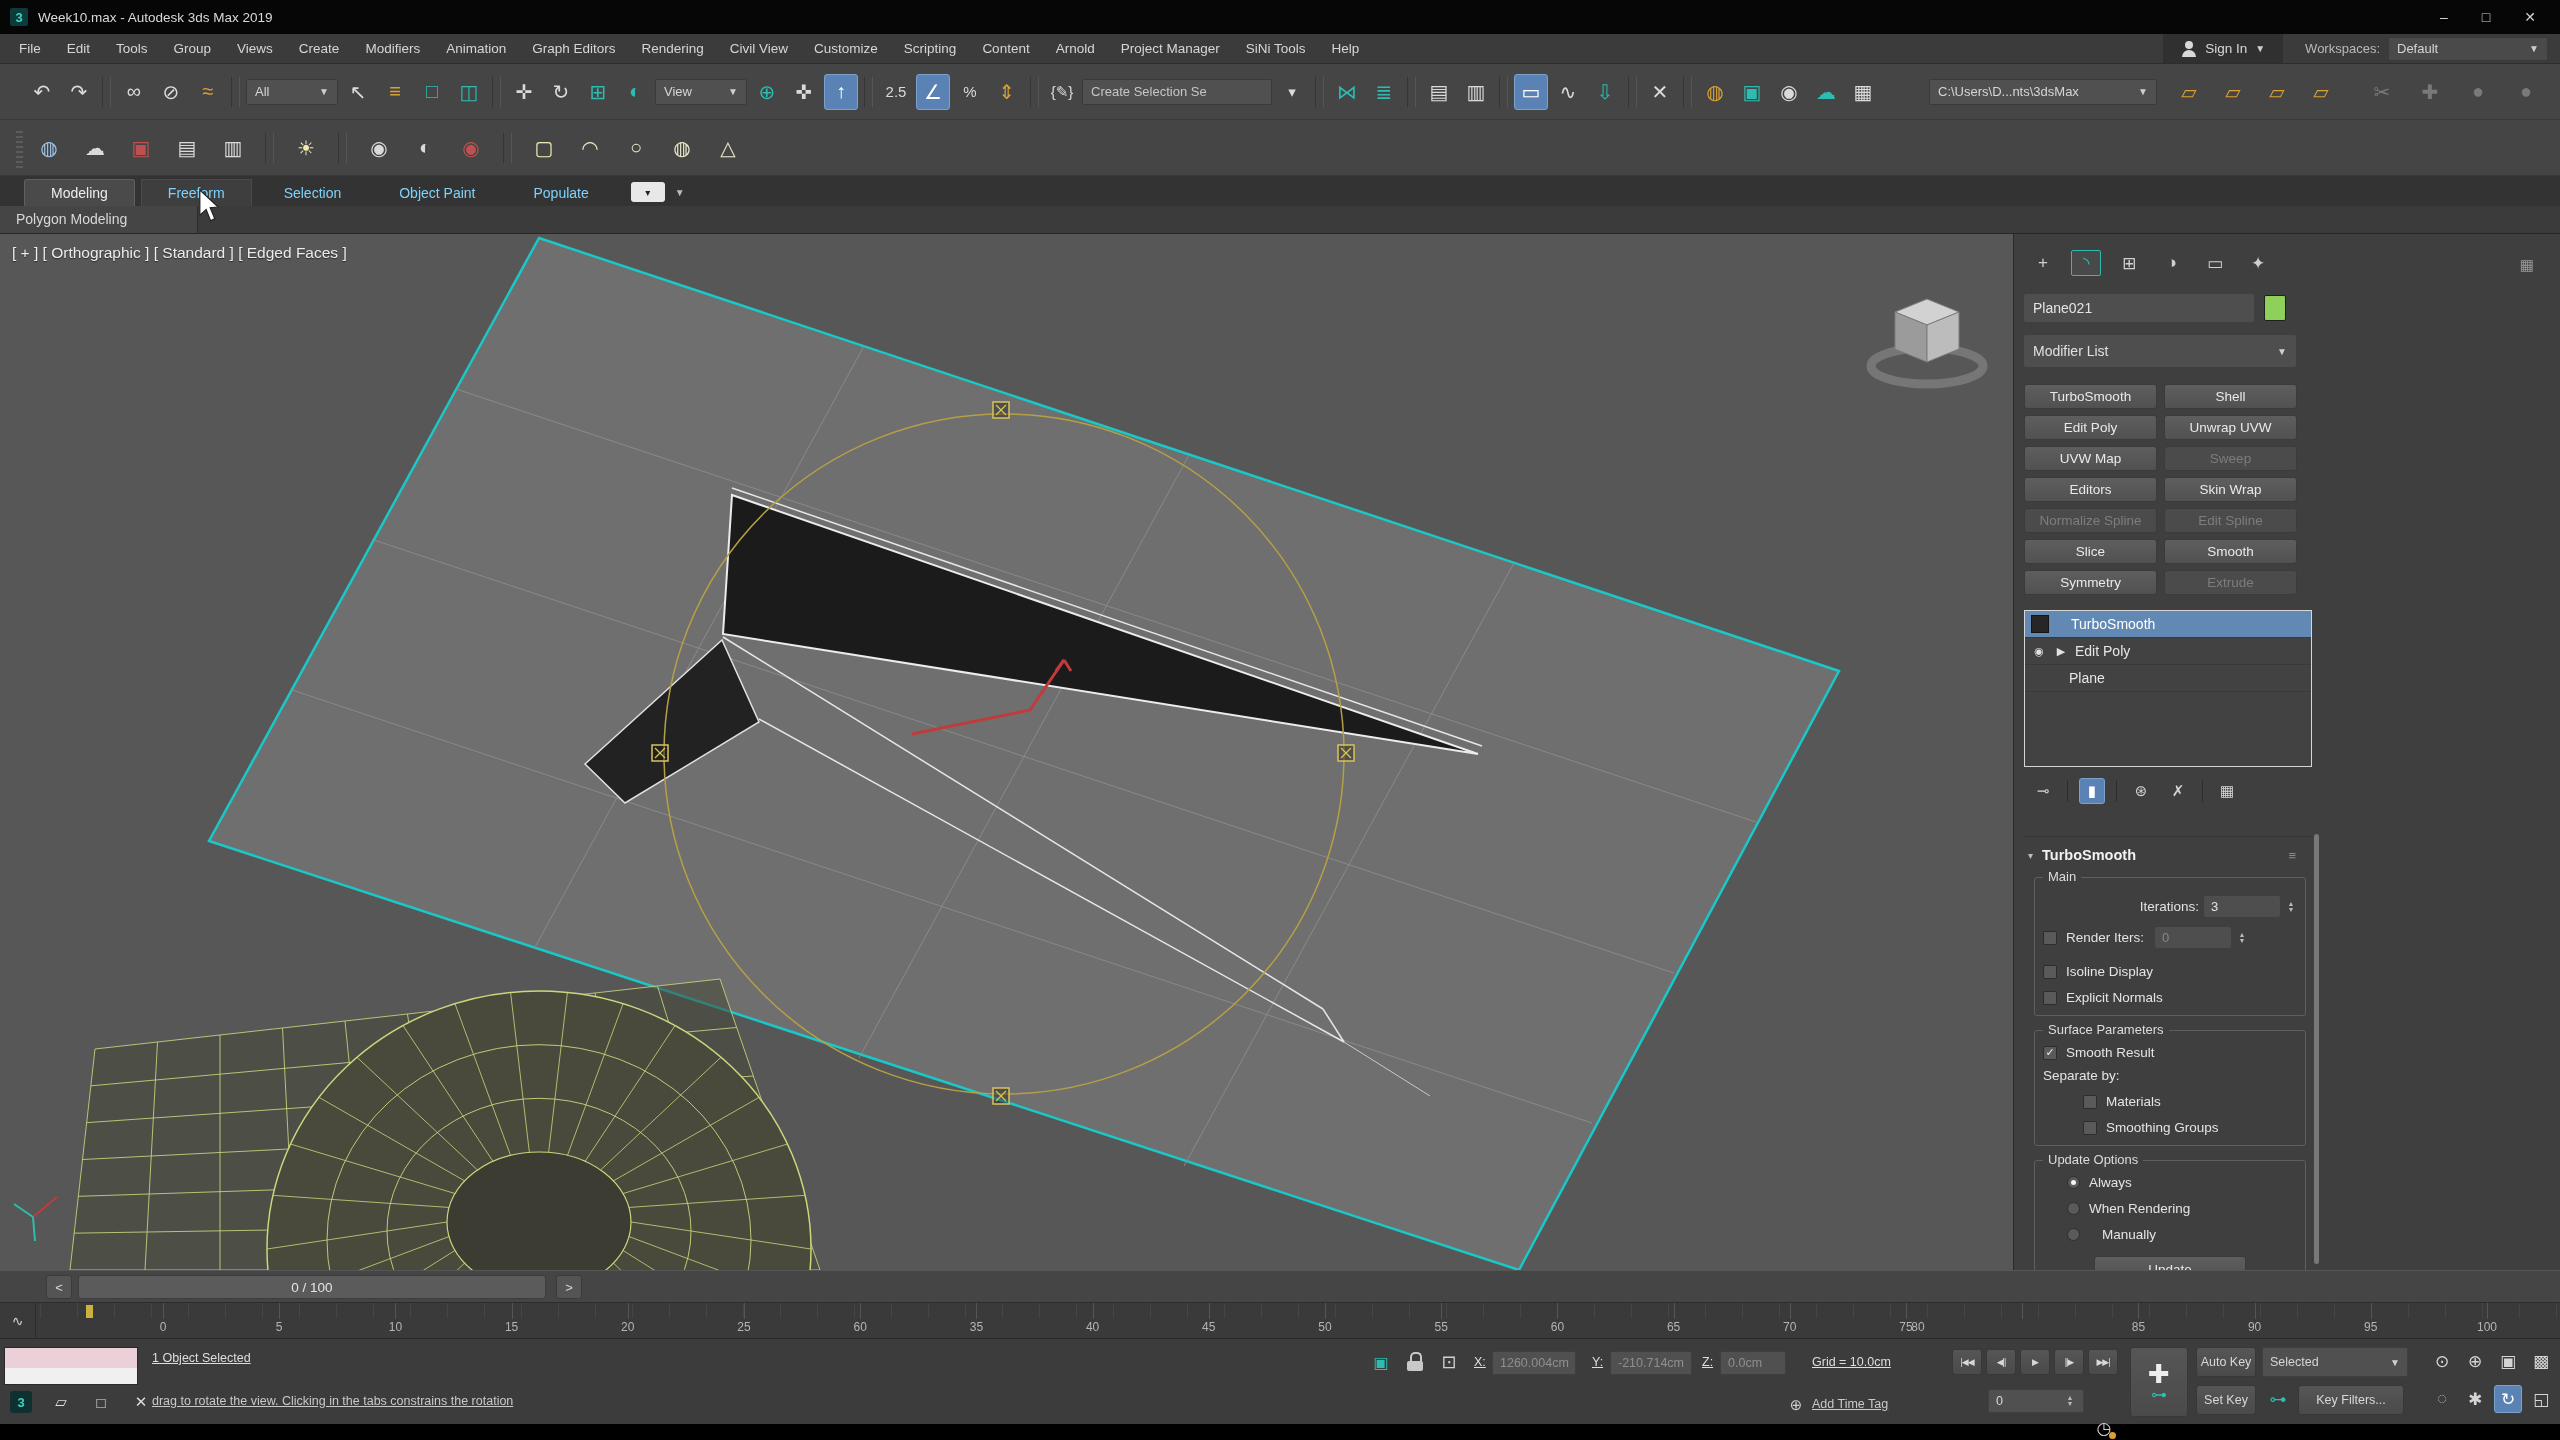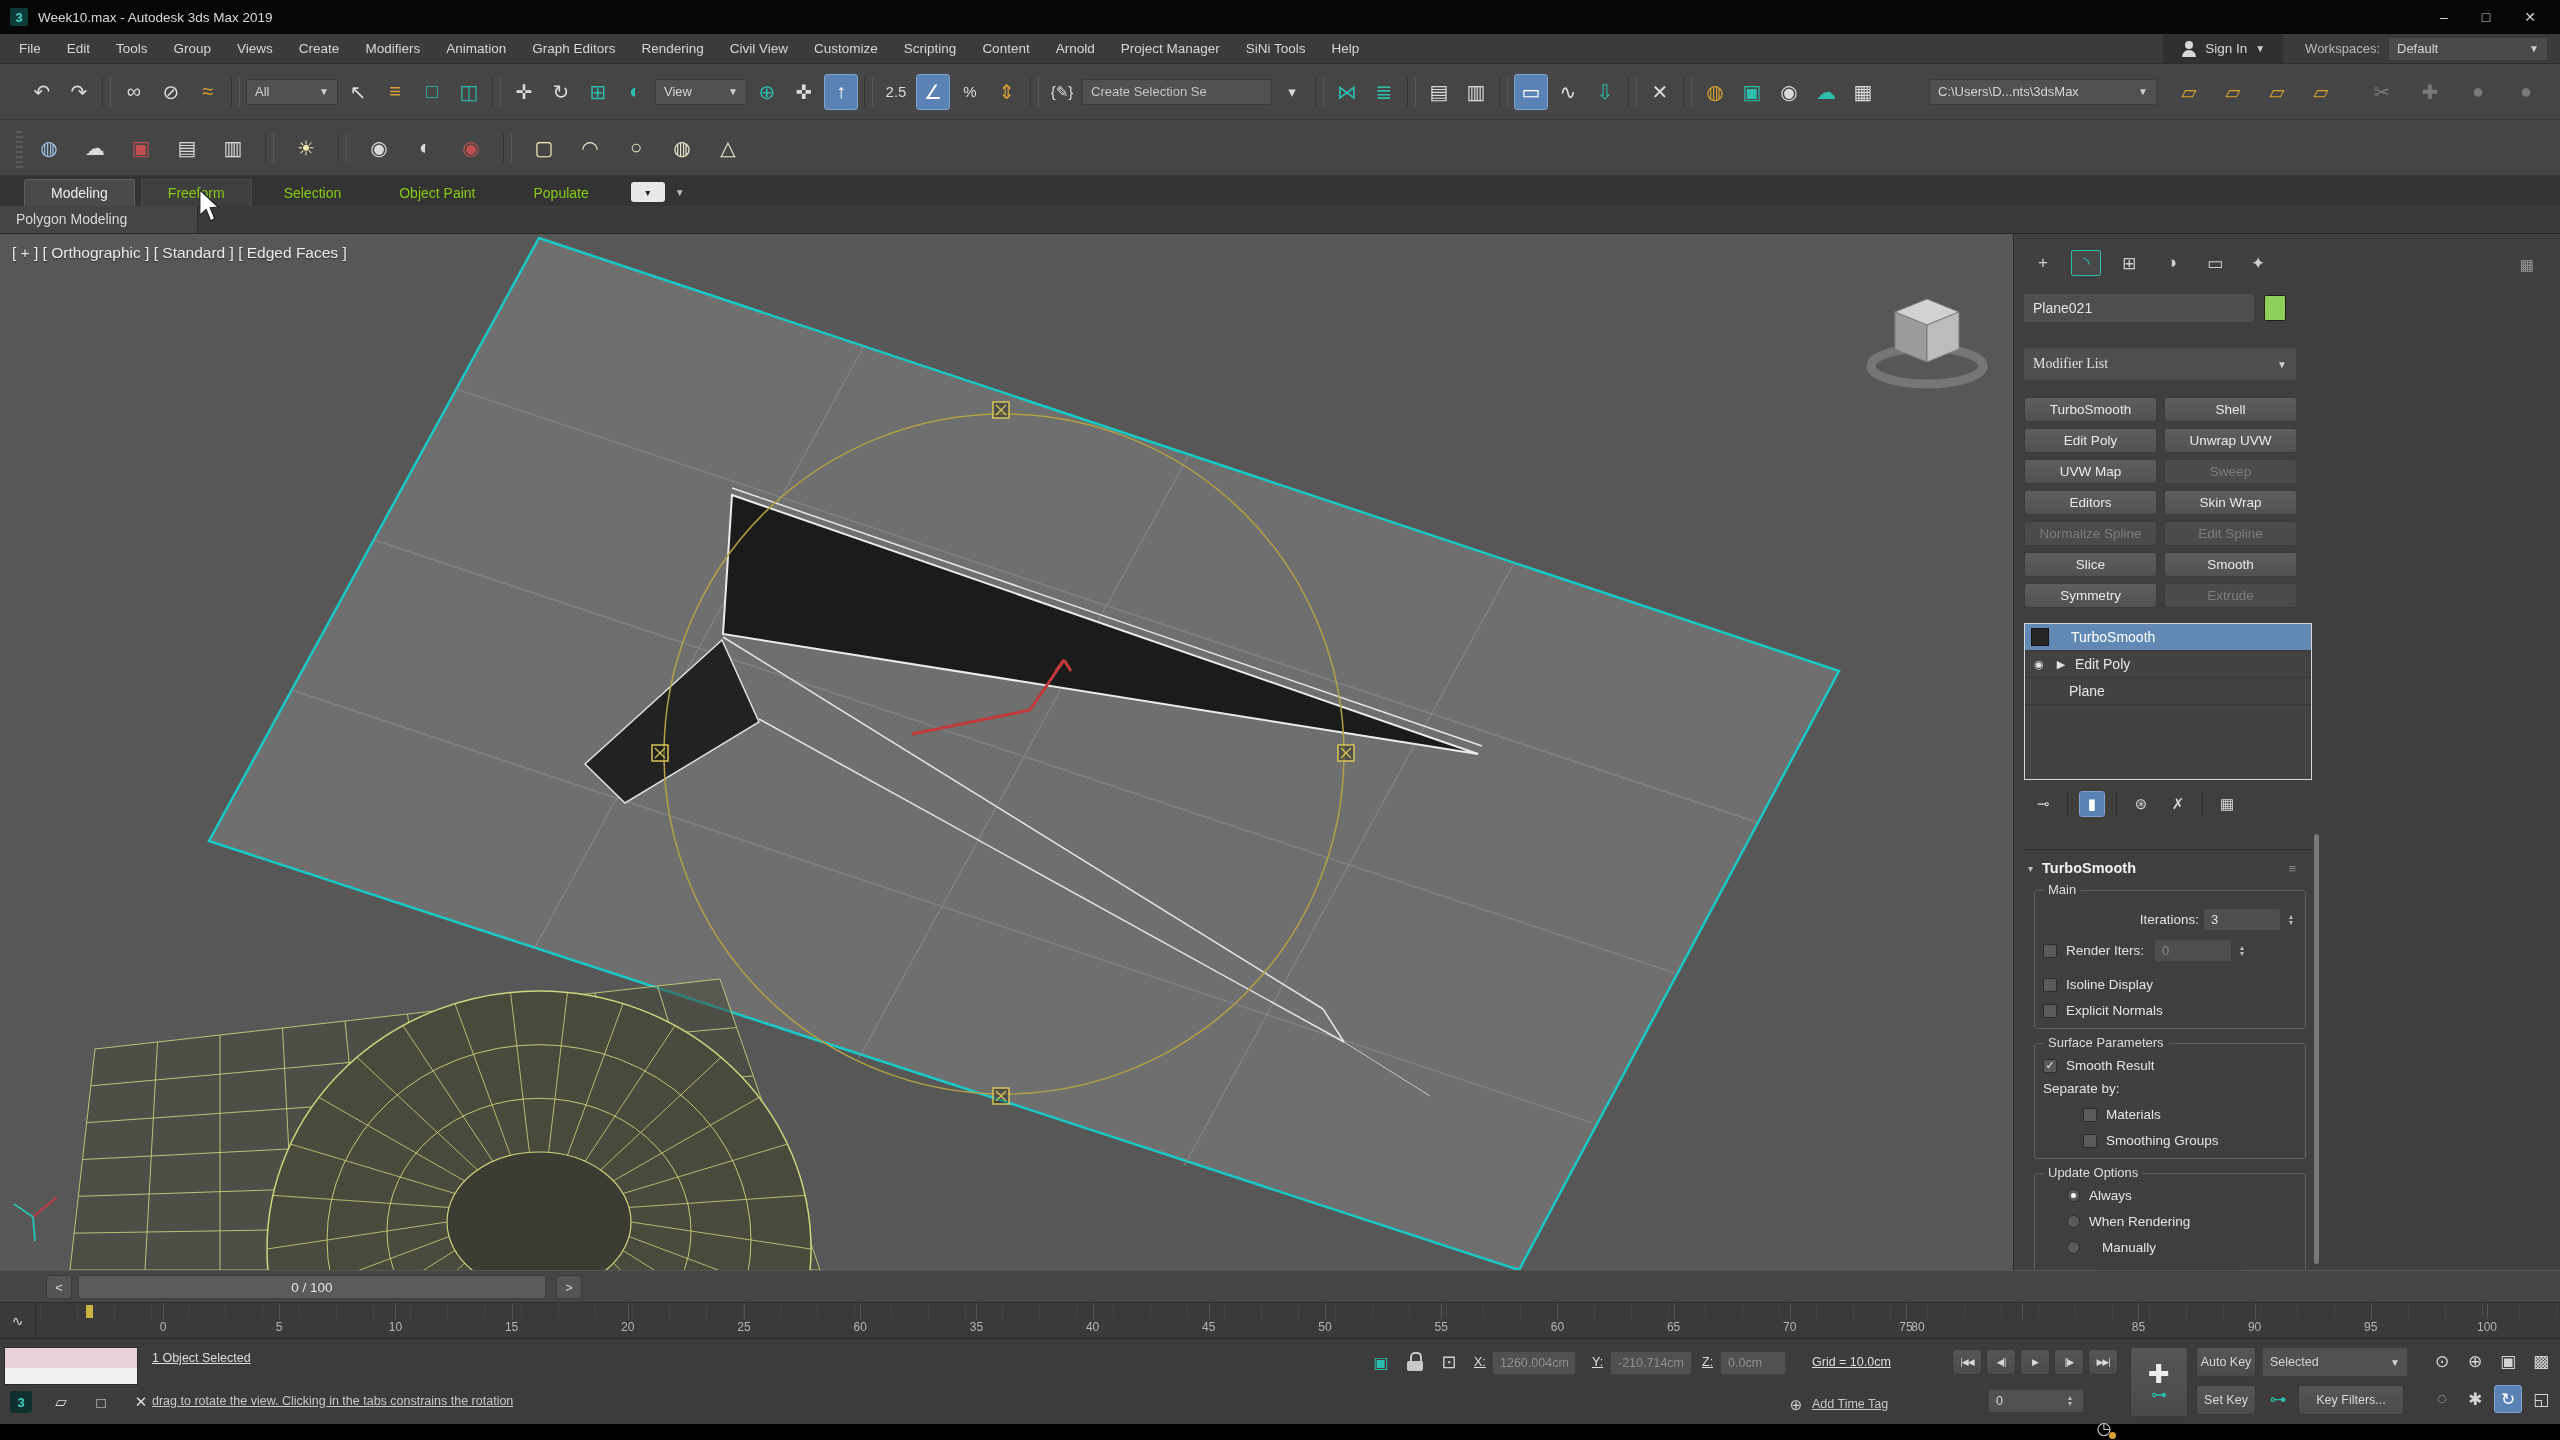--- a/index.html
+++ b/index.html
@@ -44,21 +44,21 @@
   .tone-blue { color:#9fc4e8; } .tone-pale { color:#e9e7c8; } .tone-yellow { color:#efe8b0; }
   .tsel { height:26px; background:#505050; border:1px solid #3a3a3a; border-radius:2px;
     display:flex; align-items:center; padding:0 8px; color:#d5d5d5; font-size:13px; flex:0 0 auto; }
   .tsel .caret { margin-left:auto; }
   .w-filter { width:92px; } .w-coord { width:92px; }
   .w-sets { width:190px; color:#c6c6c6; }
   .w-path { width:228px; margin-left:46px; }
 
   
   .ribbon-tabs { height:30px; background:#333; display:flex; align-items:flex-end; padding-left:24px; gap:6px; position:relative; }
-  .rtab { padding:5px 26px 5px; font-size:14px; color:#84cc16; }
+  .rtab { padding:5px 26px 5px; font-size:14px; color:#7dd3fc; }
   .rtab.active { background:#4a4a4a; color:#ededed; border:1px solid #5f5f5f; border-bottom:none; border-radius:3px 3px 0 0; }
   .rtab.hover { background:#3e3e3e; border:1px solid #4a4a4a; border-bottom:none; }
   .rcaret-btn { width:34px; height:20px; background:#e8e8e8; border-radius:3px; margin:0 4px 4px 10px;
     color:#222; font-size:10px; display:flex; align-items:center; justify-content:center; }
   .rcaret-mini { color:#bbb; font-size:10px; margin-bottom:8px; }
   .ribbon-sub { height:28px; background:#3b3b3b; border-bottom:1px solid #272727; display:flex; }
   .subtab { padding:5px 70px 5px 16px; background:#454545; color:#d8d8d8; font-size:14px; border-right:1px solid #2c2c2c; }
   .cursor-svg { position:absolute; left:198px; top:14px; width:22px; height:32px; z-index:5; }
 
   
@@ -71,22 +71,22 @@
   .cpanel { width:546px; background:#3f3f3f; position:relative; font-size:13.5px; }
   .panel-menu-ic { position:absolute; right:26px; top:22px; color:#9a9a9a; font-size:15px; }
   .cp-col { width:288px; margin-left:10px; }
   .cp-tabs { display:flex; gap:13px; padding:16px 0 0 4px; }
   .cptab { width:30px; height:26px; display:flex; align-items:center; justify-content:center; color:#cfcfcf; font-size:17px; }
   .cptab.active { border:1px solid #2cbcb0; background:#494949; color:#2cbcb0; border-radius:2px; }
   .cp-name-row { margin-top:18px; display:flex; gap:10px; align-items:center; }
   .cp-name { width:230px; height:28px; background:#4e4e4e; border-radius:2px; color:#e4e4e4; font-size:14px;
     padding:0 9px; display:flex; align-items:center; }
   .cp-swatch { width:22px; height:26px; background:#8ed05a; border:1px solid #1f1f1f; border-radius:2px; }
-  .cp-dd { margin-top:26px; width:272px; height:26px; background:#4e4e4e; border-radius:2px;
-    display:flex; align-items:center; padding:16px 9px; color:#e0e0e0; font-size:14px;font-family:Liberation Serif, serif; }
+  .cp-dd { margin-top:13px; width:272px; height:26px; background:#4e4e4e; border-radius:2px;
+    display:flex; align-items:center; padding:16px 9px; color:#e0e0e0; font-size:14px; }
   .modgrid { margin-top:17px; display:grid; grid-template-columns:133px 133px; gap:6px 7px; }
   .modbtn { height:25px; background:linear-gradient(#5e5e5e,#515151); border:1px solid #3b3b3b; border-radius:3px;
     color:#e9e9e9; font-size:13.5px; display:flex; align-items:center; justify-content:center; }
   .modbtn.disabled { color:#7d7d7d; background:#4b4b4b; }
   .stacklist { margin-top:15px; height:157px; border:1px solid #d6d6d6; background:#424242; }
   .stk-row { height:27px; display:flex; align-items:center; padding-left:6px; gap:6px;
     color:#e6e6e6; font-size:14px; border-bottom:1px solid #393939; }
   .stk-row.selected { background:#6189b4; color:#fff; }
   .stk-swatch { width:18px; height:18px; background:#262626; border:1px solid #141414; margin-right:16px; }
   .stk-ic { font-size:11px; color:#e2e2e2; width:16px; text-align:center; }

